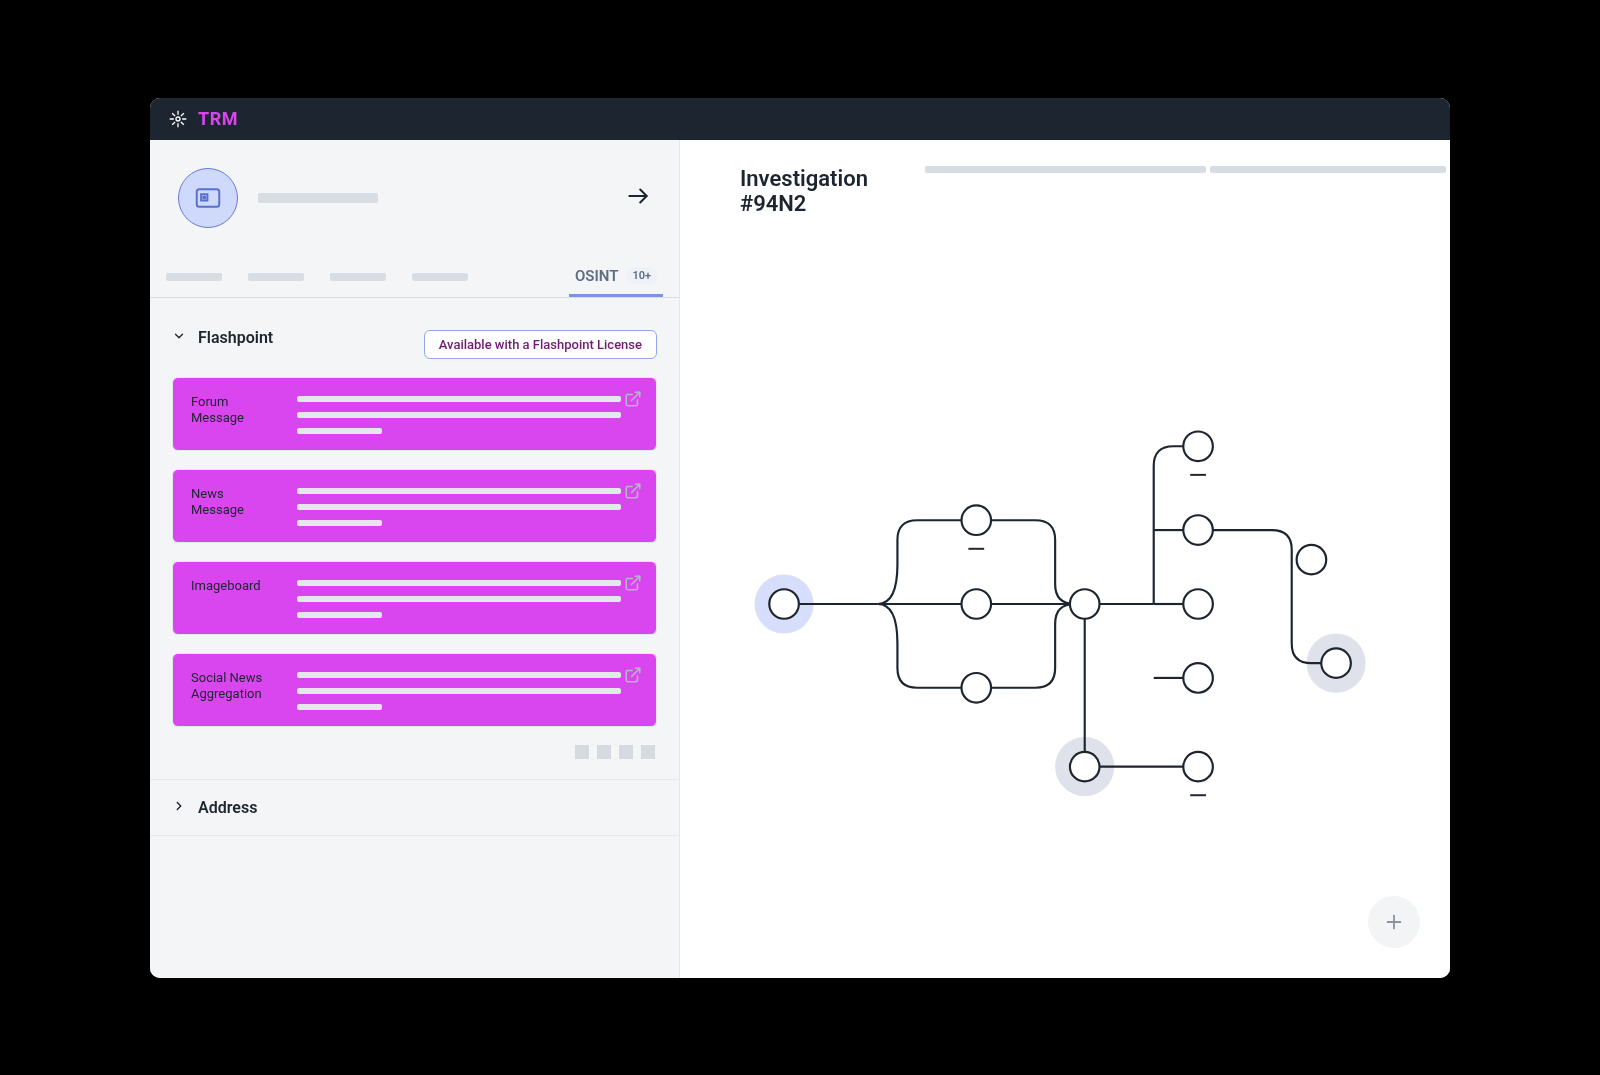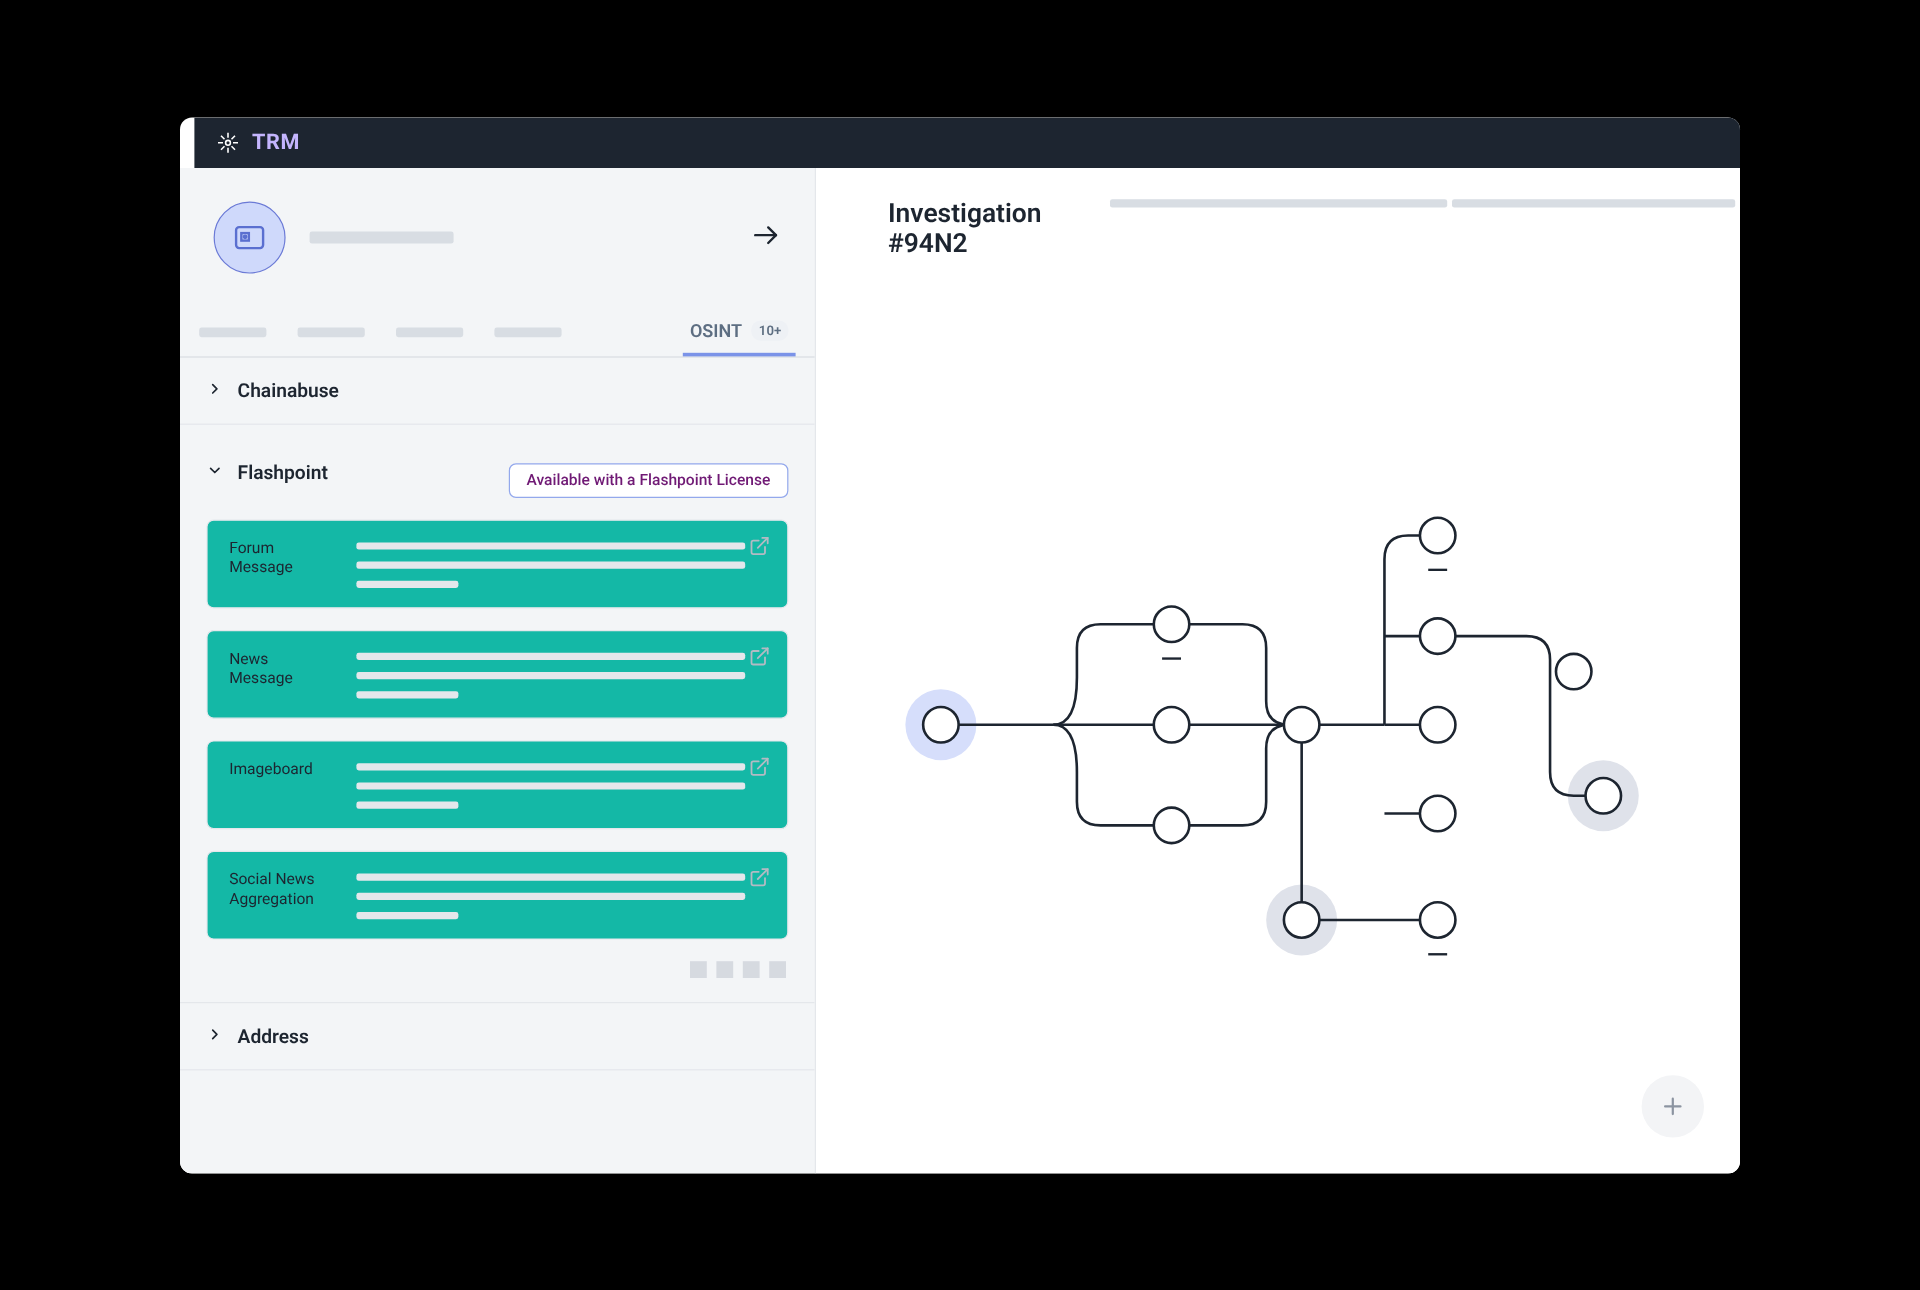--- a/index.html
+++ b/index.html
@@ -21,26 +21,25 @@
     border-radius: 10px;
     overflow: hidden;
     box-shadow: 0 0 120px 60px rgba(0,0,0,0.85);
     display: flex;
     flex-direction: column;
   }
   
   .title-bar {
     height: 42px;
     background: #1d2530;
-    color: #c4b5fd;
+    color: #d946ef;
     display: flex;
     align-items: center;
     padding: 0 18px;
     gap: 10px;
-    margin-left: 12px;
   }
   .title-bar .brand-icon svg { display:block; }
   .title-bar .brand-text { font-weight: 700; font-size: 18px; letter-spacing: .5px; }
 
   
   .content {
     flex: 1;
     display: flex;
     overflow: hidden;
   }
@@ -130,21 +129,21 @@
     background:#fff;
     padding: 6px 14px;
     border-radius: 6px;
     margin-top: 14px;
   }
   .section-body {
     padding: 0 22px 14px 22px;
     display:flex; flex-direction:column; gap:18px;
   }
   .card {
-    background:#14b8a6; border:1px solid #e4e7eb; border-radius:6px;
+    background:#d946ef; border:1px solid #e4e7eb; border-radius:6px;
     padding: 16px 18px;
     display:flex; gap:22px;
     align-items:flex-start;
     position:relative;
   }
   .card .type {
     width: 84px; flex:none;
     font-size:13px; color:#1d2530; line-height:1.25;
   }
   .card .lines { flex:1; display:flex; flex-direction:column; gap:10px; padding-top:2px;}
@@ -251,30 +250,20 @@
         <div class="tab-placeholder"></div>
         <div class="tab-placeholder"></div>
         <div class="tab-active">
           <span>OSINT</span>
           <span class="badge">10+</span>
         </div>
       </div>
 
       <div class="sections">
 
-        <div class="section-row">
-          <div class="section-head">
-            <span class="chevron">
-              <svg width="14" height="14" viewBox="0 0 24 24" fill="none" stroke="#1d2530" stroke-width="2.4" stroke-linecap="round" stroke-linejoin="round">
-                  <polyline points="9 6 15 12 9 18"></polyline>
-                </svg>
-            </span>
-            <span>Chainabuse</span>
-          </div>
-        </div>
 
         <div class="section-row">
           <div class="section-head">
             <span class="chevron">
               <svg width="14" height="14" viewBox="0 0 24 24" fill="none" stroke="#1d2530" stroke-width="2.4" stroke-linecap="round" stroke-linejoin="round">
                   <polyline points="6 9 12 15 18 9"></polyline>
                 </svg>
             </span>
             <span>Flashpoint</span>
             <span class="spacer"></span>

